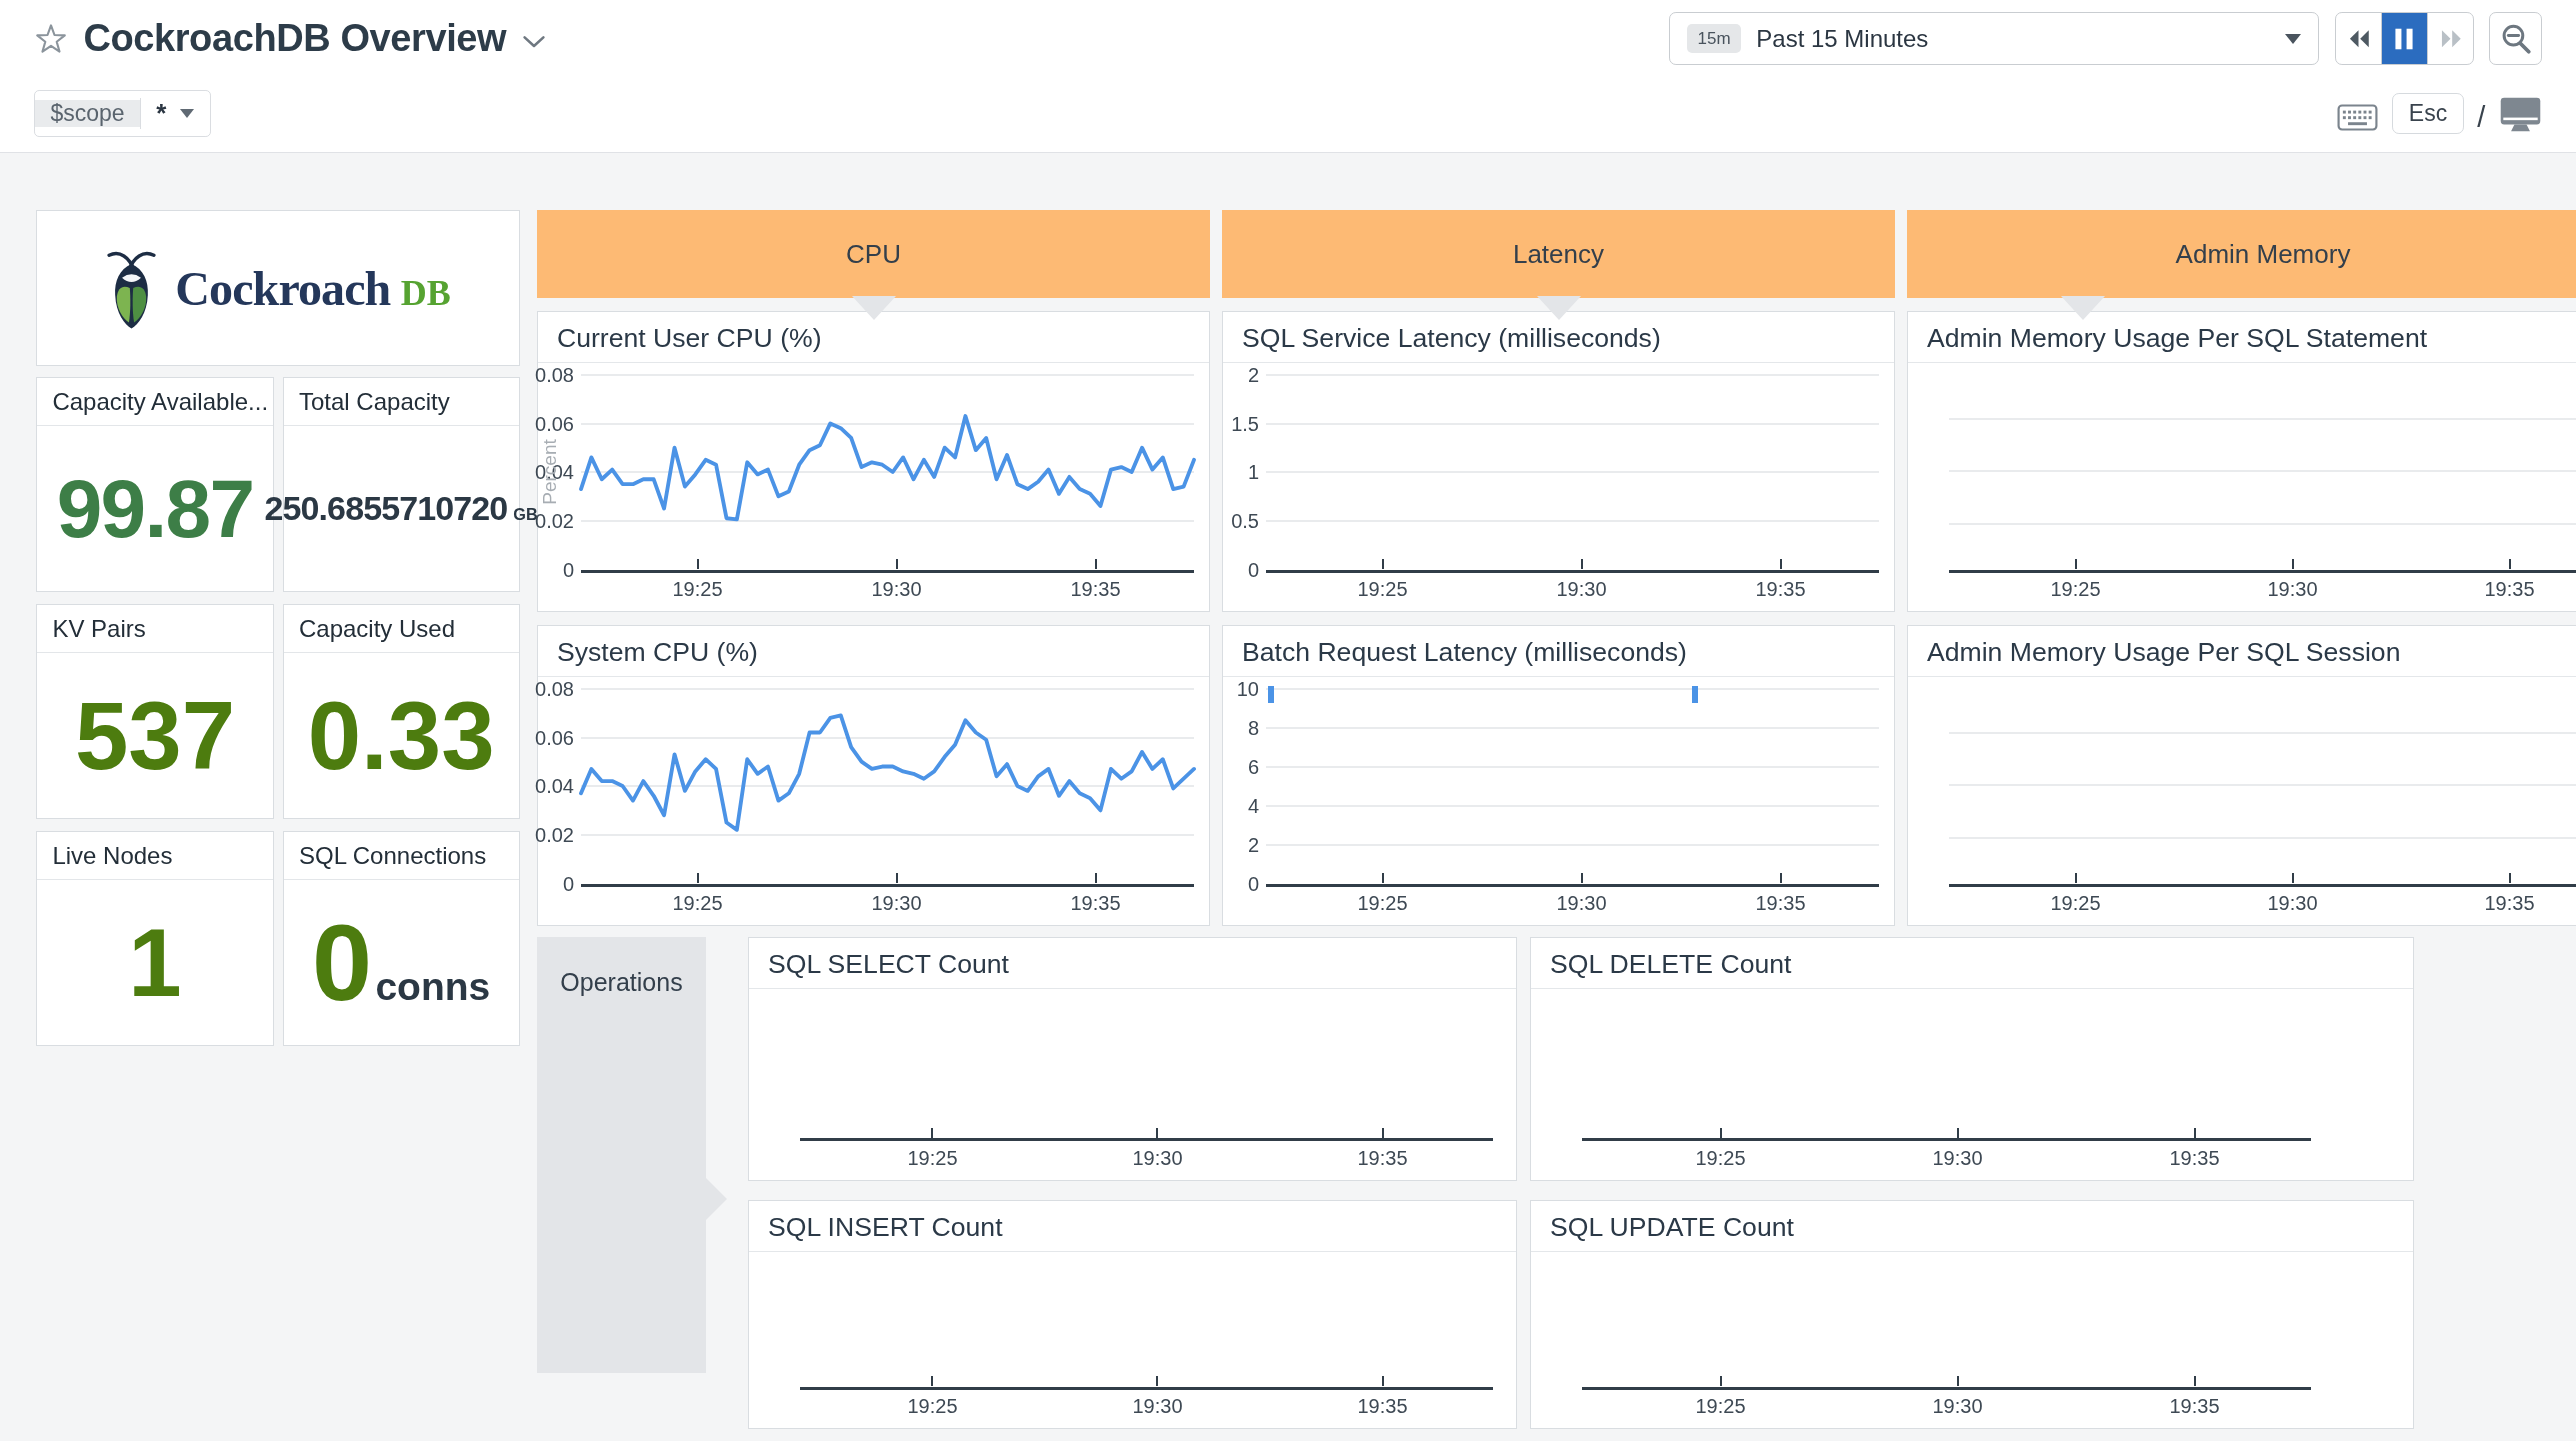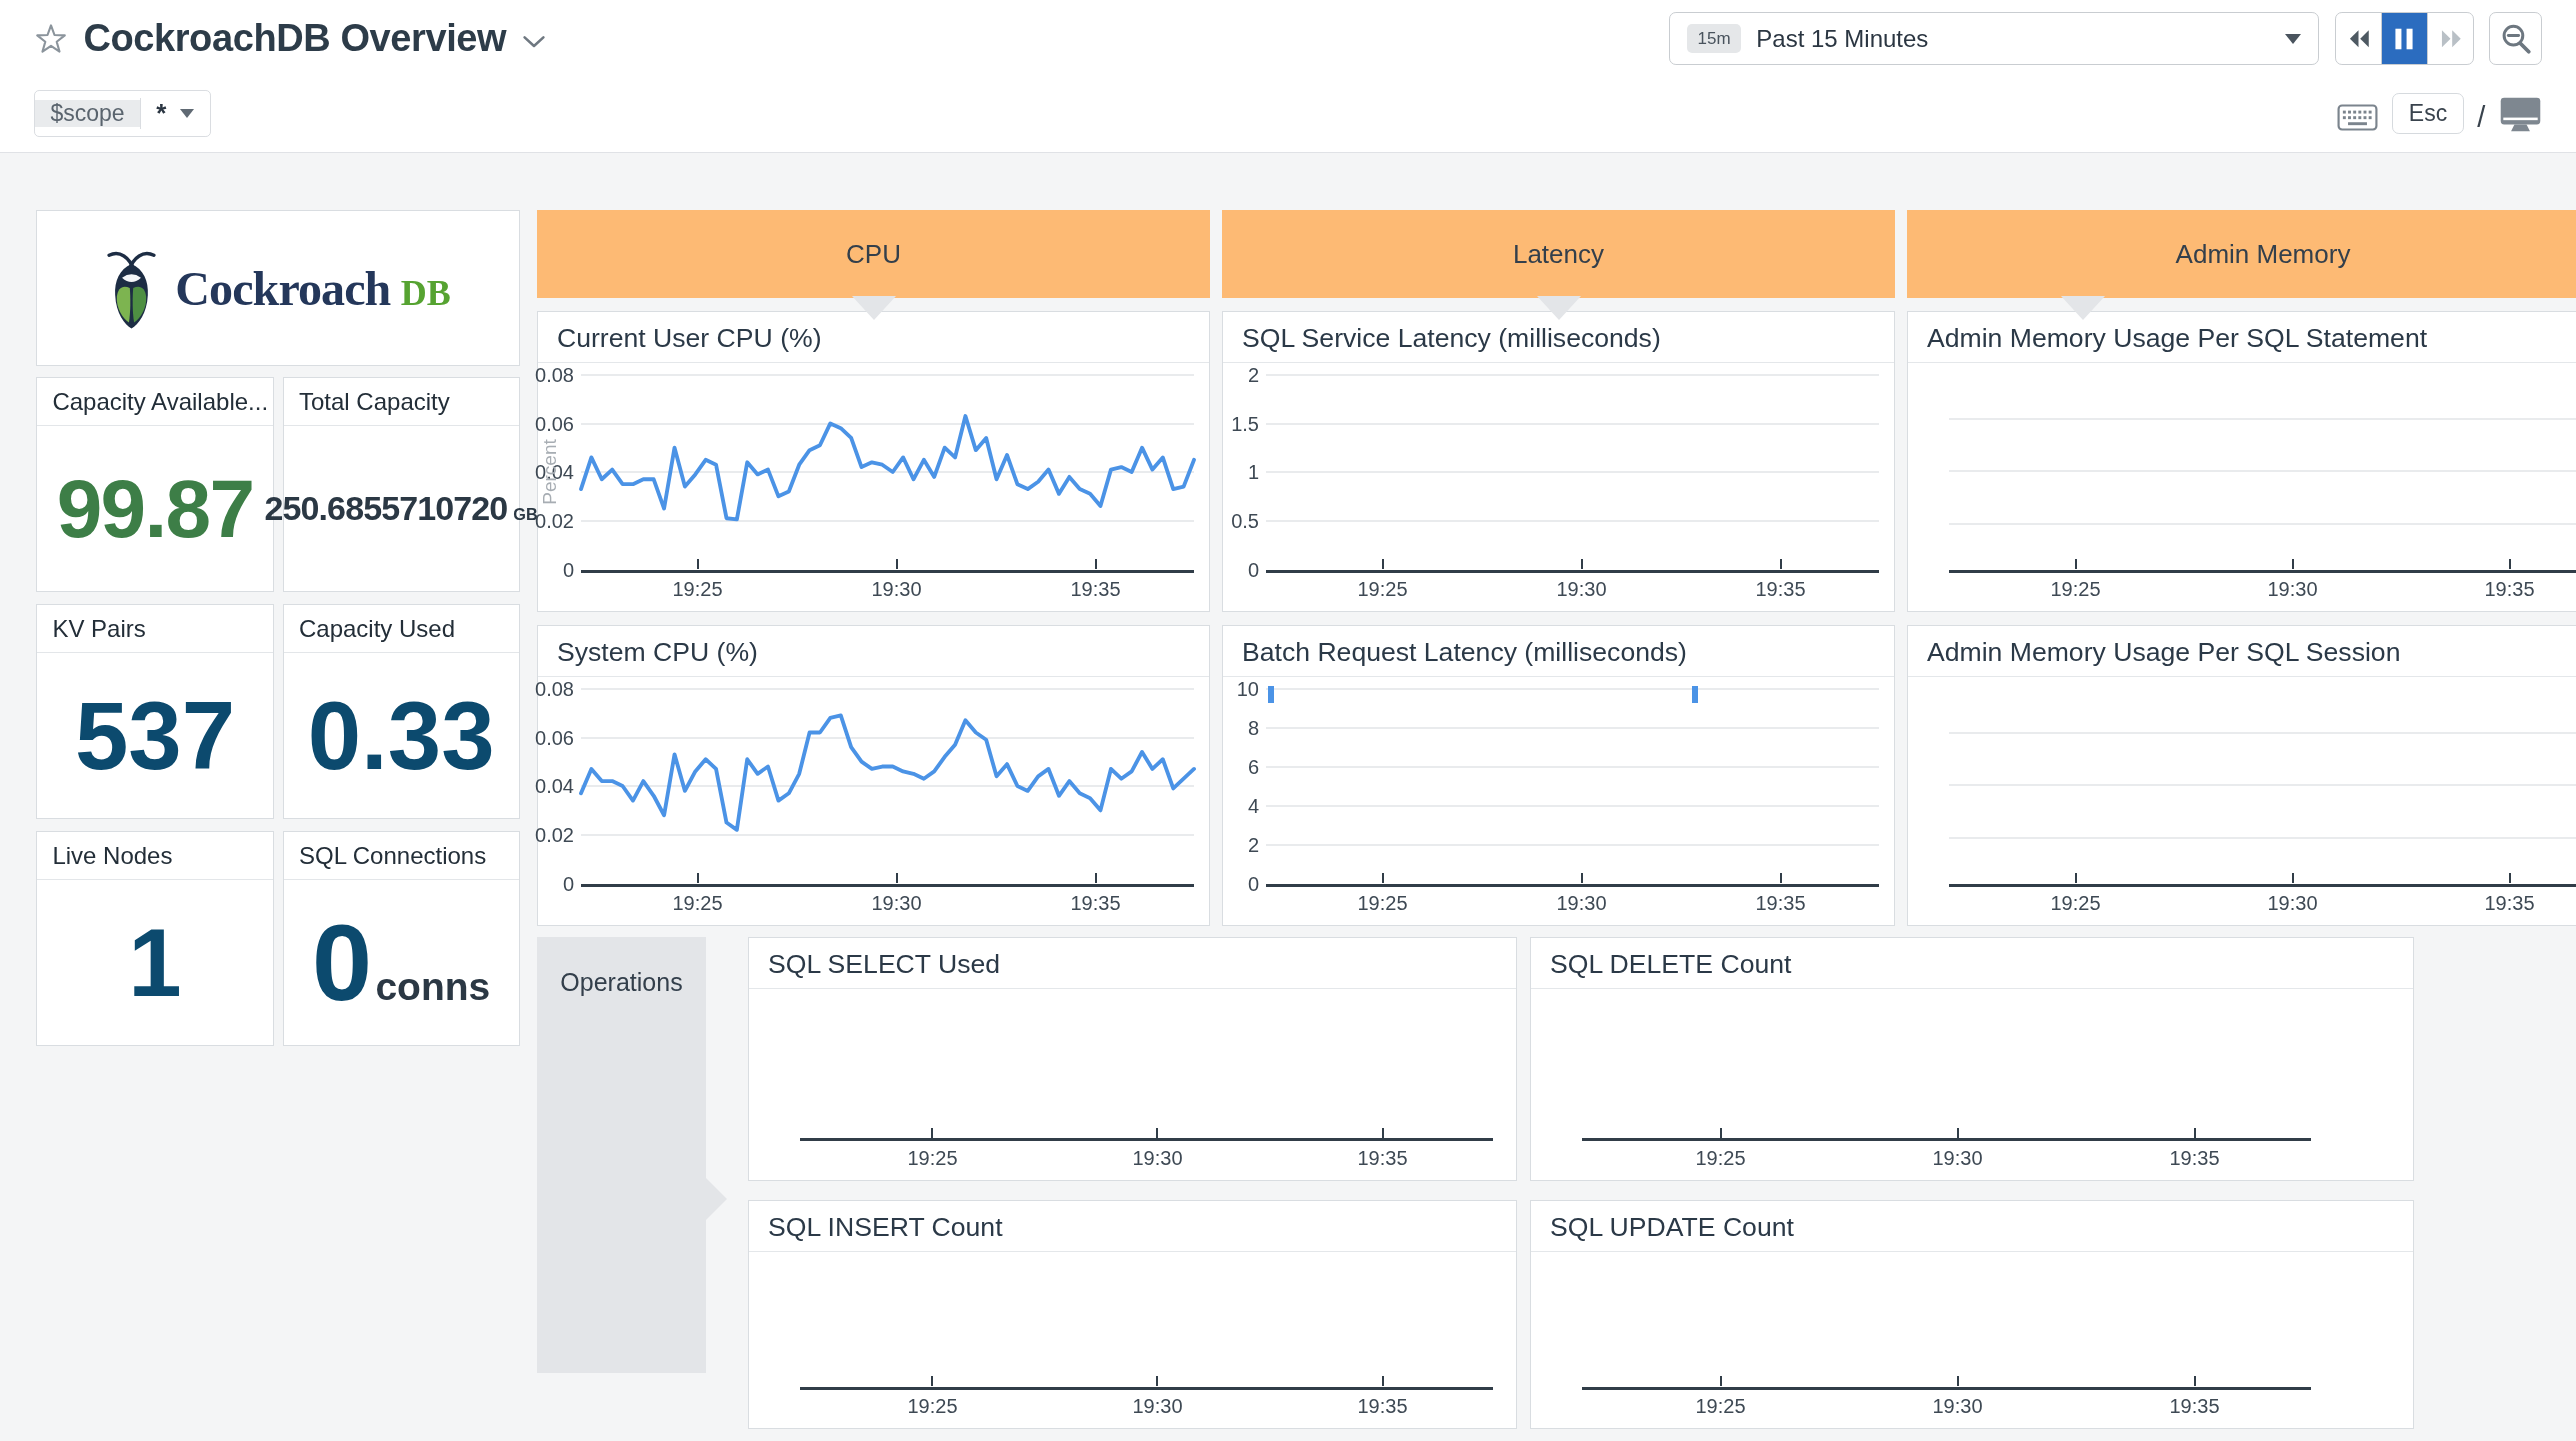--- a/index.html
+++ b/index.html
@@ -58,21 +58,21 @@
              background:#fff;border:1.7px solid #d9dde1;box-sizing:border-box}
   .wordmark{font-family:"Liberation Serif",serif;font-weight:bold;font-size:48px;color:#24375a;letter-spacing:-0.9px}
   .wordsuffix{font-family:"Liberation Serif",serif;font-weight:bold;font-size:36px;color:#56a331;margin-left:10.3px}
   .cardgrid{margin-top:11px;display:grid;grid-template-columns:238px 237px;gap:12px 8.6px}
   .card{height:215px;display:flex;flex-direction:column;background:#fff;border:1.7px solid #d9dde1;box-sizing:border-box}
   .chead{height:48px;box-sizing:border-box;padding:10.3px 15.4px;font-size:24px;color:#232e38;
          border-bottom:1.7px solid #e3e6e9;white-space:nowrap;overflow:hidden}
   .cbody{flex:1;display:flex;align-items:center;justify-content:center}
   .vrow{display:flex;align-items:baseline}
   .v-green{font-size:82px;font-weight:bold;color:#3d7e47;letter-spacing:-1.7px}
-  .v-big{font-size:96px;font-weight:bold;color:#0c4a6e}
+  .v-big{font-size:96px;font-weight:bold;color:#4d7c0f}
   .v-mid{font-size:34px;font-weight:bold;color:#2b3844;letter-spacing:-0.9px}
   .v-unit-sm{font-size:16.3px;font-weight:bold;color:#2b3844;margin-left:6px}
   .v-unit{font-size:39px;font-weight:bold;color:#2b3844;margin-left:3.4px}
   
   .ops-tab{position:absolute;left:537px;top:784px;width:169px;height:436px;background:#e3e5e8;
            display:flex;justify-content:center;padding-top:31px;box-sizing:border-box;
            font-size:25px;color:#333f4b}
   .ops-notch{position:absolute;right:-20.6px;top:240px;width:0;height:0;
              border-top:22px solid transparent;border-bottom:22px solid transparent;border-left:22px solid #e3e5e8}
 </style>
@@ -388,21 +388,21 @@
     </div>
   </section>
 
   <div class="ops-tab">
     <span>Operations</span>
     <i class="ops-notch"></i>
   </div>
 
   <div class="abs" style="left:748px;top:784px;width:769px">
     <div class="panel" style="height:244px">
-      <div class="ptitle">SQL SELECT Used</div>
+      <div class="ptitle">SQL SELECT Count</div>
       <div class="plot">
           <div class="axis" style="left: 51px; width: 693px; top: 149px;"></div>
           <div class="tick" style="left: 182px; top: 139px;"></div>
           <div class="xlab" style="left: 132px; top: 158px;">19:25</div>
           <div class="tick" style="left: 407px; top: 139px;"></div>
           <div class="xlab" style="left: 357px; top: 158px;">19:30</div>
           <div class="tick" style="left: 633px; top: 139px;"></div>
           <div class="xlab" style="left: 582px; top: 158px;">19:35</div>
         </div>
     </div>

